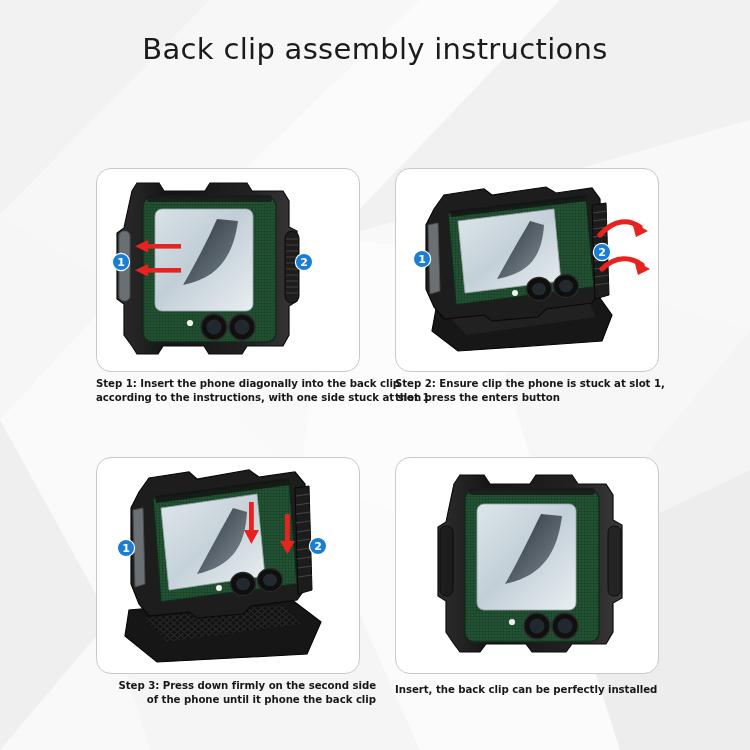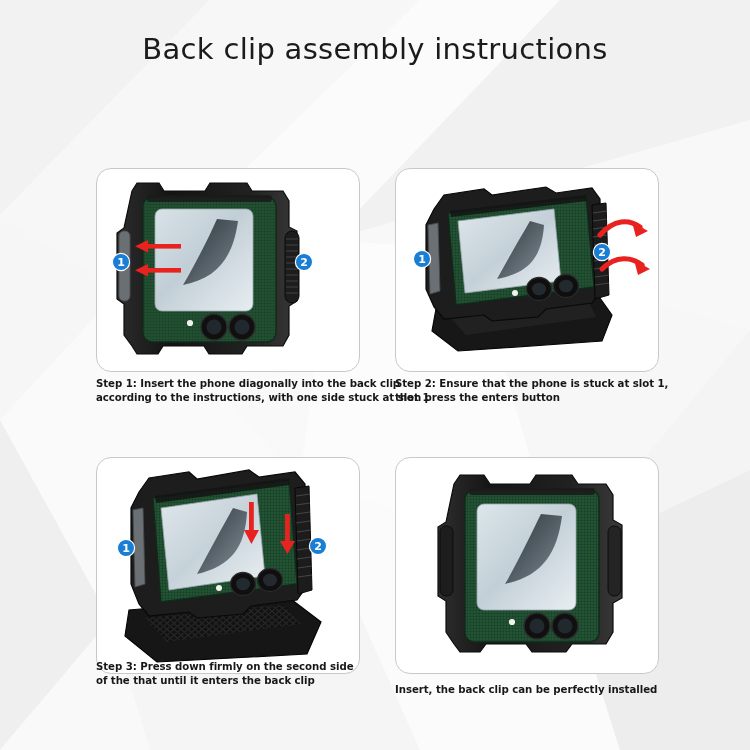--- a/index.html
+++ b/index.html
@@ -24,21 +24,21 @@
   .panel.p3{left:96px;top:457px;width:262px;height:215px;}
   .panel.p4{left:395px;top:457px;width:262px;height:215px;}
   .panel svg{display:block;width:100%;height:100%;}
 
   .caption{
     position:absolute;font-size:10.2px;font-weight:bold;color:#171717;
     line-height:1.42;letter-spacing:-.05px;
   }
   .cap1{left:96px;top:377px;width:290px;}
   .cap2{left:395px;top:377px;width:290px;}
-  .cap3{left:96px;top:660px;width:280px;}
+  .cap3{left:96px;top:679px;width:280px;text-align:right;}
   .cap4{left:395px;top:683px;width:290px;}
   .caption div{white-space:nowrap;}
 </style>
 </head>
 <body>
 
 <div id="bg">
   <svg viewBox="0 0 750 750" xmlns="http://www.w3.org/2000/svg">
     <defs>
       <linearGradient id="bgGrad" x1="0" y1="0" x2="1" y2="1">
@@ -353,24 +353,24 @@
         <rect x="212" y="68" width="13" height="70" rx="6" fill="#242424" stroke="#0a0a0a" stroke-width="0.9"></rect>
       </g>
     </svg>
   </div>
 
   <div class="caption cap1">
     <div>Step 1: Insert the phone diagonally into the back clip</div>
     <div>according to the instructions, with one side stuck at slot 1</div>
   </div>
   <div class="caption cap2">
-    <div>Step 2: Ensure that the phone is stuck at slot 1,</div>
+    <div>Step 2: Ensure clip the phone is stuck at slot 1,</div>
     <div>then press the enters button</div>
   </div>
   <div class="caption cap3">
     <div>Step 3: Press down firmly on the second side</div>
-    <div>of the that until it enters the back clip</div>
+    <div>of the phone until it phone the back clip</div>
   </div>
   <div class="caption cap4">
     <div>Insert, the back clip can be perfectly installed</div>
   </div>
 
 </div>
 
 </body></html>

